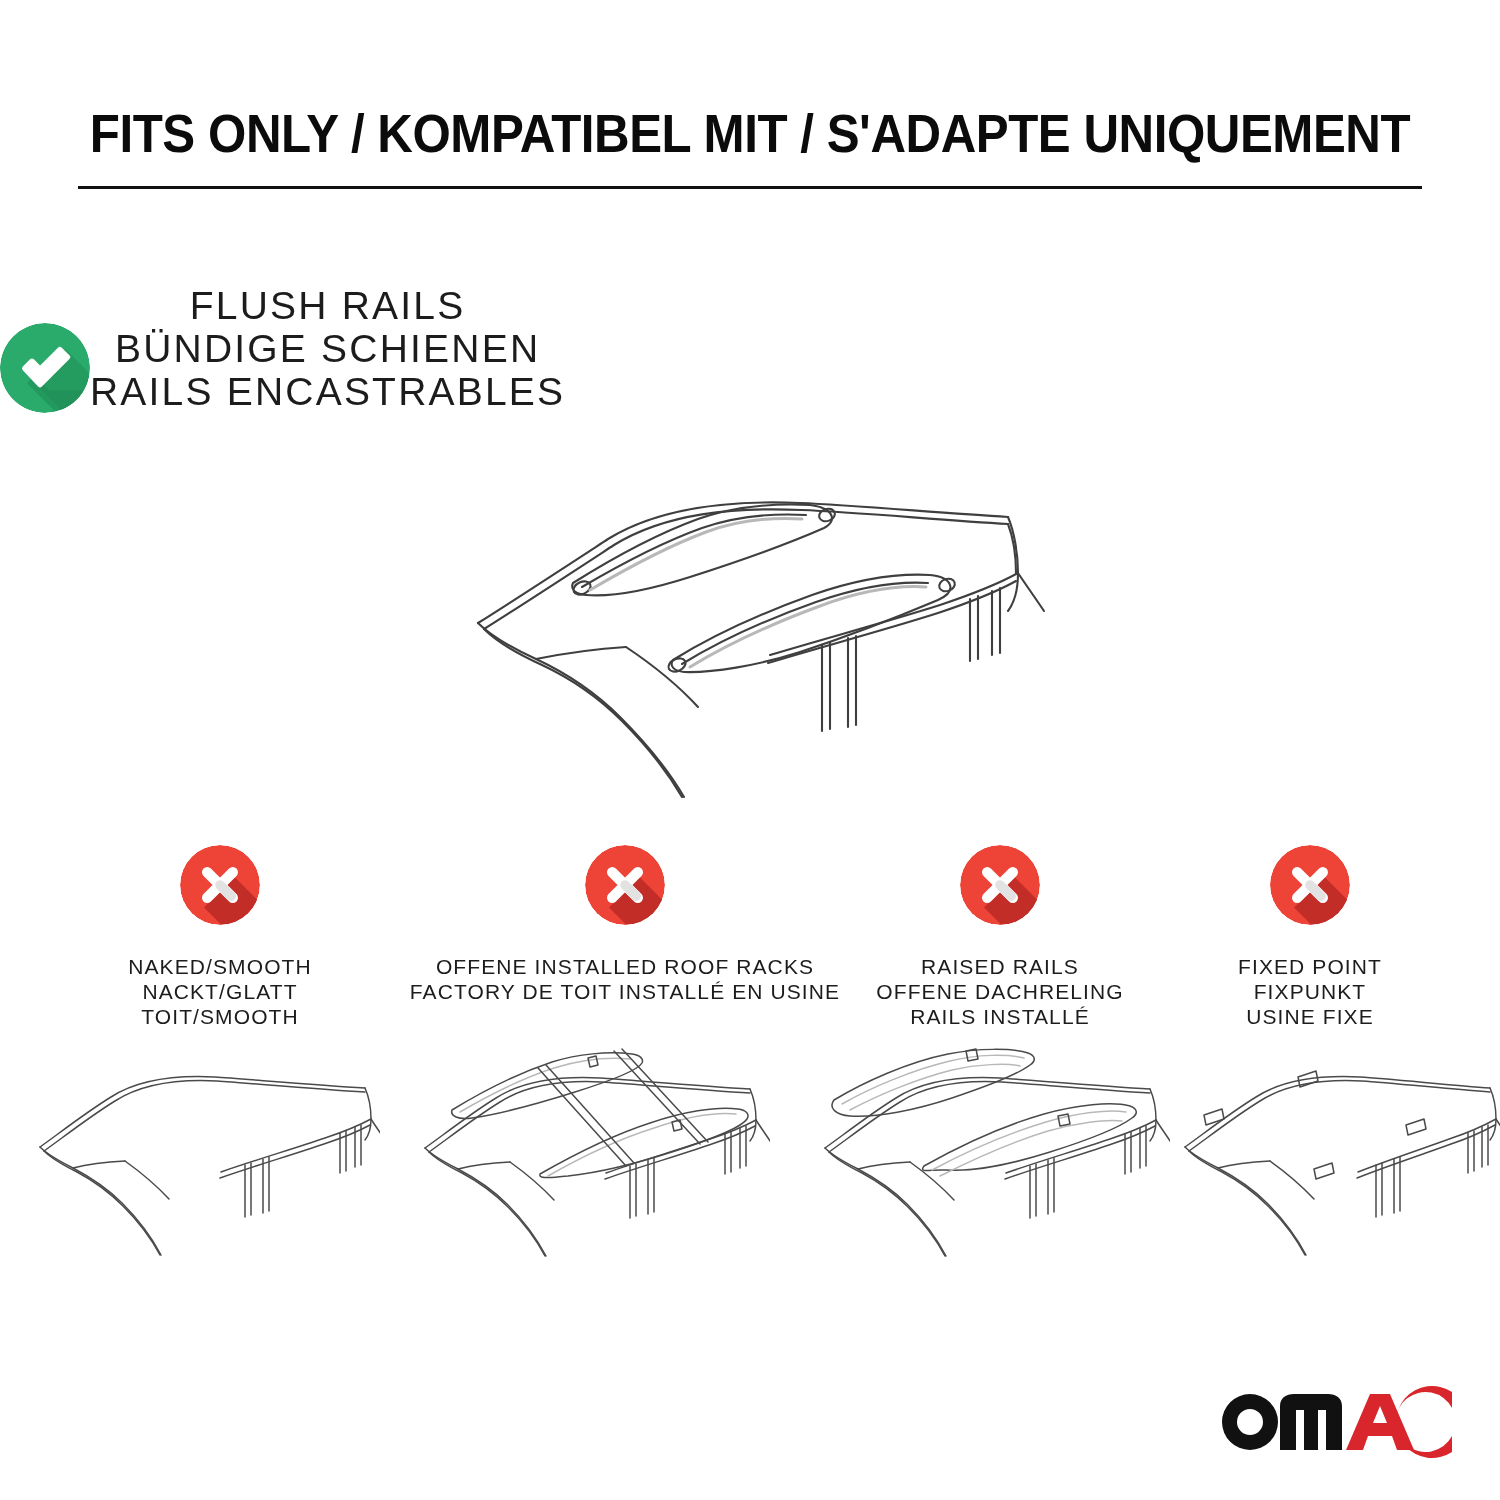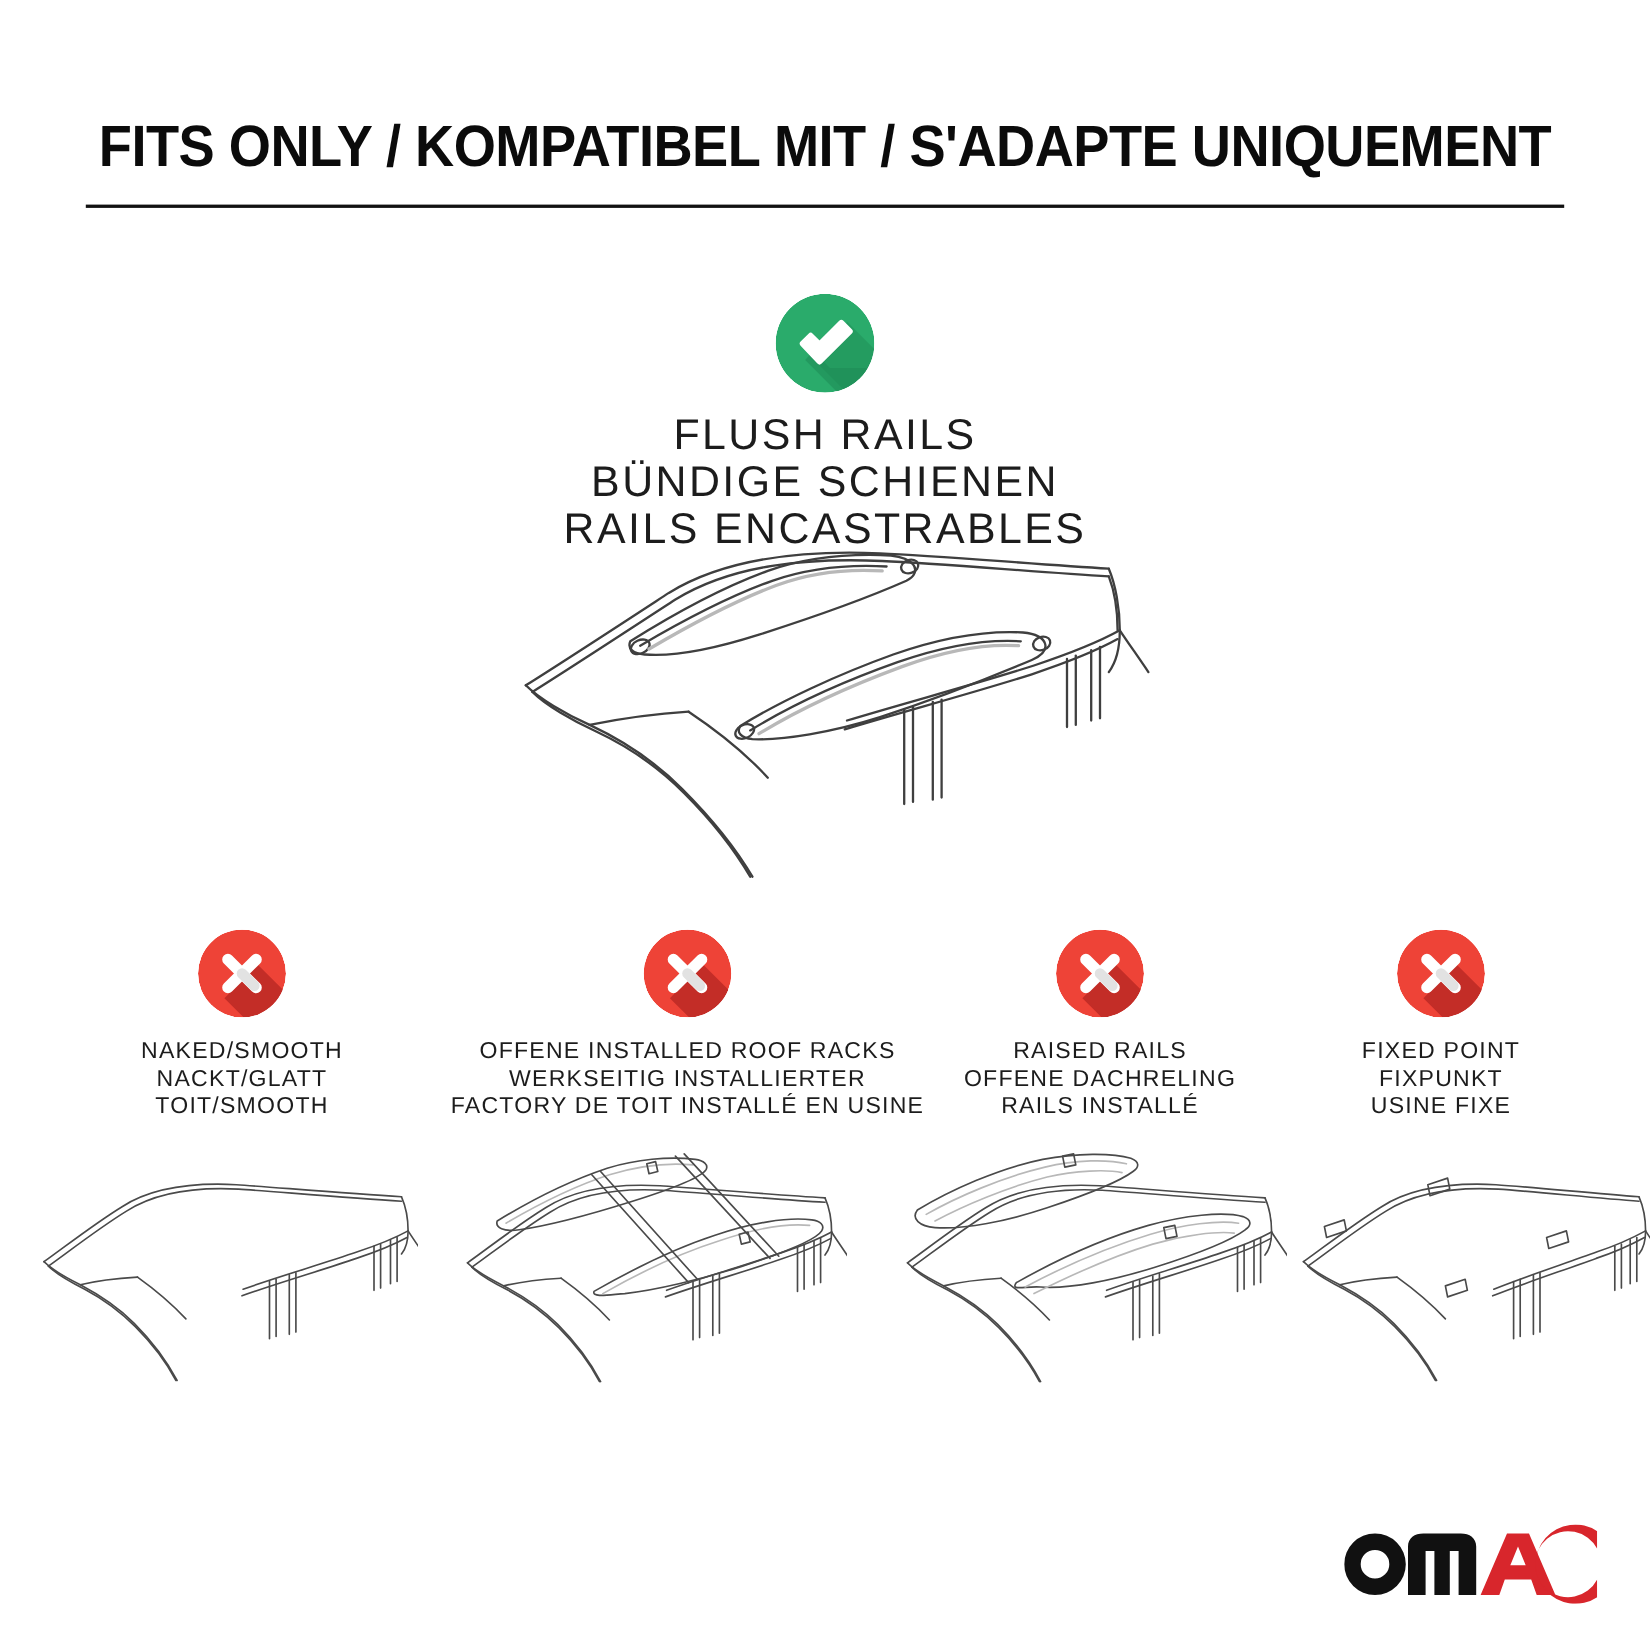--- a/index.html
+++ b/index.html
@@ -36,22 +36,22 @@
     border-radius:50%;
     overflow:hidden;
   }
   .flat-icon svg{ display:block; width:100%; height:100%; }
 
   
   #ok-block{
     position:absolute;
     left:0; right:0; top:267px;
     display:flex;
-    flex-direction:column;
-    align-items:center;
+    flex-direction:row;
+    align-items:flex-end;
   }
   #ok-icon{ width:90px; height:90px; }
 
   .triline{
     text-align:center;
     color:#1c1c1c;
     font-weight:400;
     letter-spacing:2.2px;
     font-family:"Liberation Sans", sans-serif;
   }
@@ -76,21 +76,21 @@
   }
   .nofit-col{
     position:absolute;
     top:0;
     display:flex;
     flex-direction:column;
     align-items:center;
   }
   .nofit-icon{ width:80px; height:80px; }
   .nofit-label{
-    margin-top:18px;
+    margin-top:29px;
     text-align:center;
     color:#1c1c1c;
     font-size:21px;
     line-height:25px;
     letter-spacing:1.1px;
     white-space:nowrap;
   }
 
   .art-cell{ position:absolute; }
   .art-cell svg{ display:block; width:100%; height:100%; }
@@ -230,21 +230,20 @@
           <g stroke="#ffffff" stroke-width="13" stroke-linecap="round">
             <line x1="34" y1="34" x2="66" y2="66"></line>
             <line x1="66" y1="34" x2="34" y2="66"></line>
           </g>
           <line x1="50" y1="50" x2="64" y2="64" stroke="#e2e2e2" stroke-width="12" stroke-linecap="round"></line>
         </g>
       </svg>
     </div>
     <div class="nofit-label">
       <div>OFFENE INSTALLED ROOF RACKS</div>
-      <div>WERKSEITIG INSTALLIERTER</div>
       <div>FACTORY DE TOIT INSTALLÉ EN USINE</div>
     </div>
   </div>
 
   <div class="nofit-col" style="left:840px; width:320px;">
     <div class="nofit-icon flat-icon">
       <svg viewBox="0 0 100 100" xmlns="http://www.w3.org/2000/svg">
         <defs>
             <clipPath id="xClip3">
               <circle cx="50" cy="50" r="50"></circle>

